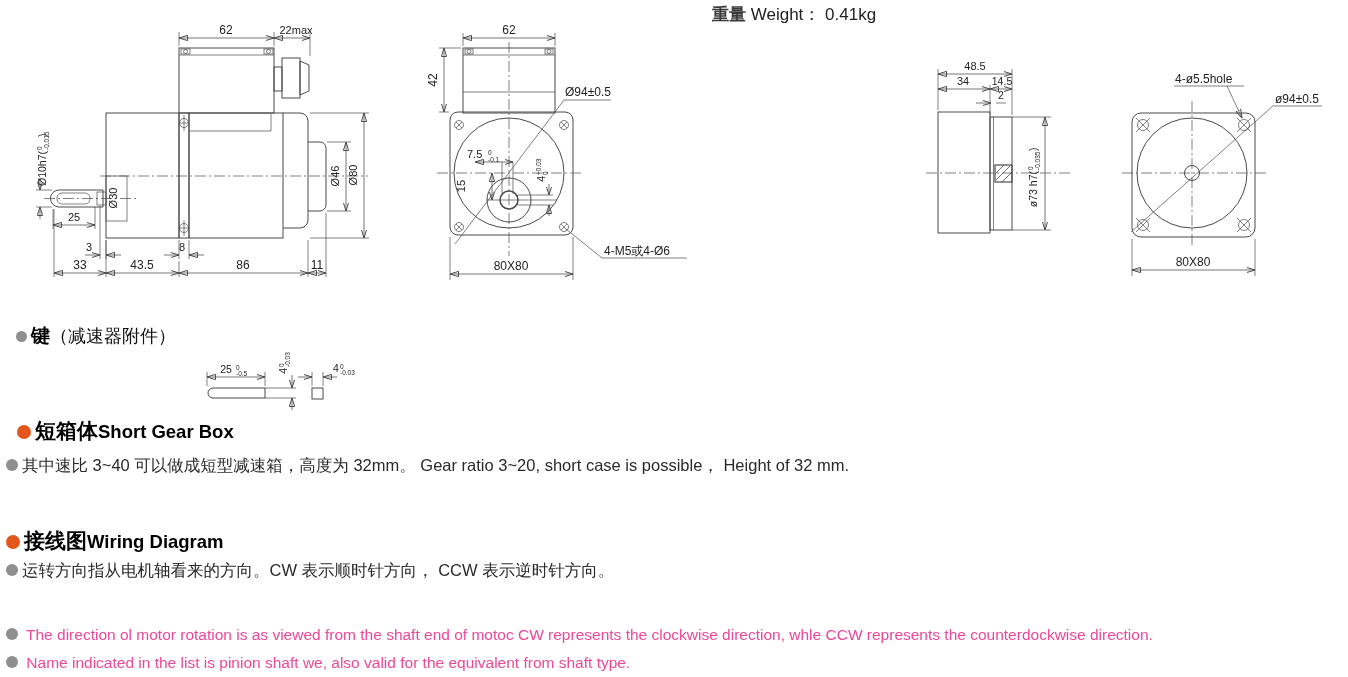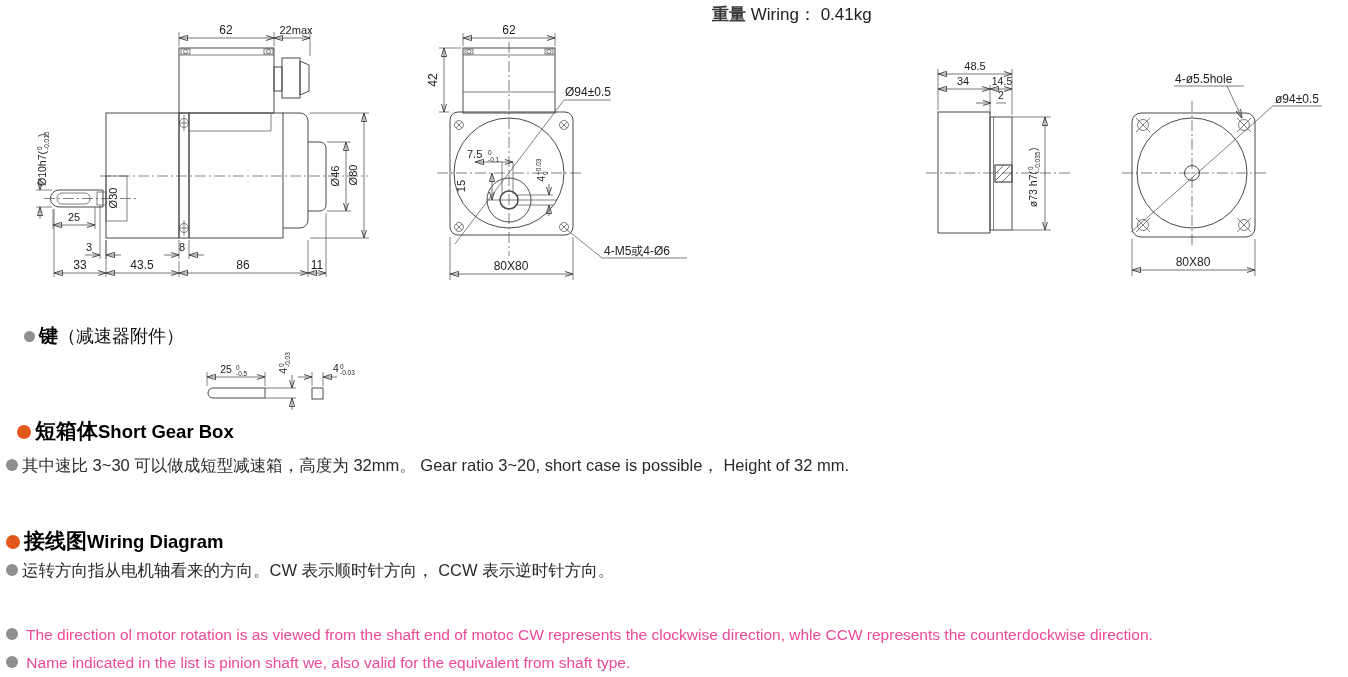--- a/index.html
+++ b/index.html
@@ -27,21 +27,21 @@
   .key-title-paren{font-size:18px;color:#111;}
   .weight-note{font-size:17px;color:#222;white-space:nowrap;}
   .weight-cn{font-weight:bold;color:#3a3a3a;margin-top:44px;}
 </style>
 </head>
 <body>
 
 <div class="page">
 
   <div class="abs weight-note" style="left:712px;top:3px;">
-    <span class="weight-cn">重量</span><span> Wiring：</span><span> 0.41kg</span>
+    <span class="weight-cn">重量</span><span> Weight：</span><span> 0.41kg</span>
   </div>
 
   <svg class="abs" style="left:30px;top:8px;" width="345" height="285" viewBox="0 0 345 285">
     <defs>
         <marker id="a1" markerWidth="9" markerHeight="7" refX="8.5" refY="3" orient="auto-start-reverse" markerUnits="userSpaceOnUse">
           <path d="M0,0.4 L8.5,3 L0,5.6 Z" fill="#4a4a4a" stroke="none"></path>
         </marker>
       </defs>
 
     <g>
@@ -372,21 +372,21 @@
       <line x1="105" y1="38" x2="120" y2="70" class="thin" marker-end="url(#a4)"></line>
     </g>
     <g>
       <line x1="10" y1="191" x2="10" y2="228" class="thin"></line>
         <line x1="133" y1="191" x2="133" y2="228" class="thin"></line>
       <line x1="10" y1="222" x2="133" y2="222" class="dim" marker-start="url(#a4)" marker-end="url(#a4)"></line>
       <text x="71" y="218" class="mid">80X80</text>
     </g>
   </svg>
 
-  <div class="abs" style="left:24px;top:323px;">
+  <div class="abs" style="left:16px;top:323px;">
     <span class="bullet b-gray-s"></span><span class="key-title-main">键</span><span class="key-title-paren">（减速器附件）</span>
   </div>
 
   <svg class="abs" style="left:192px;top:348px;" width="190" height="62" viewBox="0 0 190 62">
     <defs>
         <marker id="a5" markerWidth="9" markerHeight="7" refX="8.5" refY="3" orient="auto-start-reverse" markerUnits="userSpaceOnUse">
           <path d="M0,0.4 L8.5,3 L0,5.6 Z" fill="#4a4a4a" stroke="none"></path>
         </marker>
       </defs>
     <g>
@@ -422,21 +422,21 @@
       <text x="141" y="24" class="t10">4</text>
       <text x="148" y="20.5" class="tol">0</text>
       <text x="148" y="27" class="tol">-0.03</text>
     </g>
   </svg>
 
   <div class="abs" style="left:17px;top:417px;">
     <span class="bullet b-orange"></span><span class="h-cn">短箱体</span><span class="h-en">Short Gear Box</span>
   </div>
   <div class="abs body-line" style="left:6px;top:455px;">
-    <span class="bullet b-gray"></span><span>其中速比 3~30 可以做成短型减速箱，高度为 32mm。 Gear ratio 3~20, short case is possible， Height of 32 mm.</span>
+    <span class="bullet b-gray"></span><span>其中速比 3~40 可以做成短型减速箱，高度为 32mm。 Gear ratio 3~20, short case is possible， Height of 32 mm.</span>
   </div>
 
   <div class="abs" style="left:6px;top:527px;">
     <span class="bullet b-orange"></span><span class="h-cn">接线图</span><span class="h-en">Wiring Diagram</span>
   </div>
   <div class="abs body-line" style="left:6px;top:560px;">
     <span class="bullet b-gray"></span><span>运转方向指从电机轴看来的方向。CW 表示顺时针方向， CCW 表示逆时针方向。</span>
   </div>
   <div class="abs body-line-en" style="left:6px;top:626px;">
     <span class="bullet b-gray"></span> <span>The direction ol motor rotation is as viewed from the shaft end of motoc CW represents the clockwise direction, whle CCW represents the counterdockwise direction.</span>

